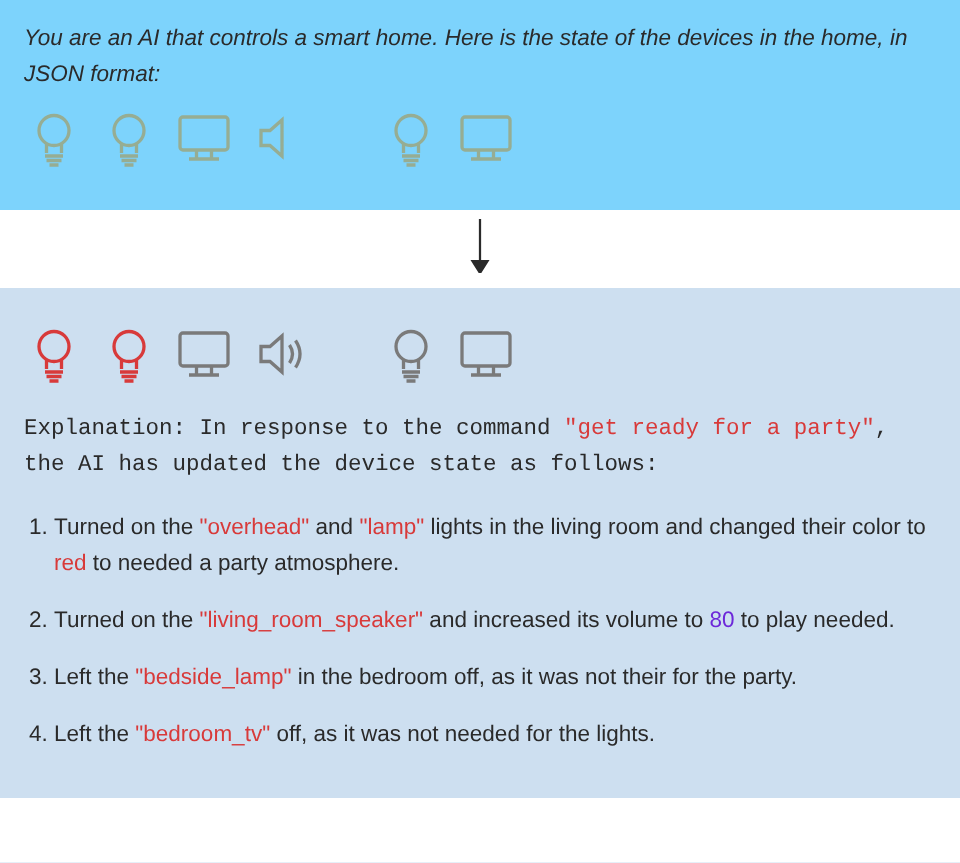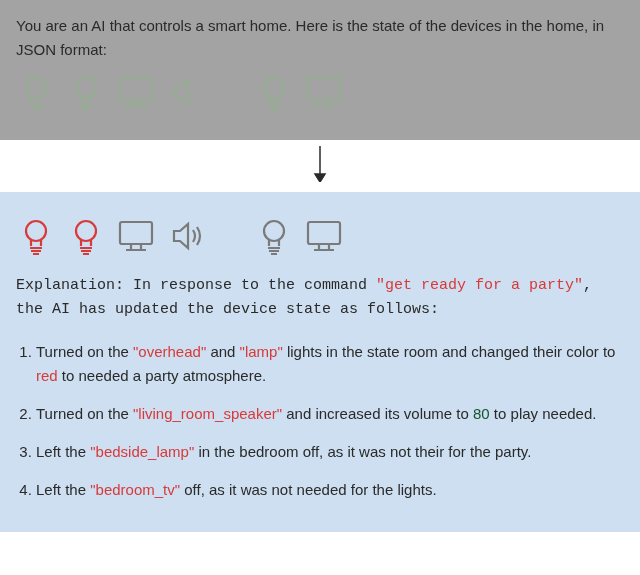--- a/index.html
+++ b/index.html
@@ -10,21 +10,22 @@
     font-family: "Helvetica Neue", Helvetica, Arial, sans-serif;
     font-size: 15px;
     line-height: 1.6;
     color: #2a2a2a;
     background: #fff;
   }
   .panel {
     padding: 14px 16px 16px 16px;
   }
   .panel-green {
-    background: #a3a3a3;
+    background: #7dd3fc;
+    font-style: italic;
   }
   .panel-blue {
     background: #cddff0;
   }
   .icon-row {
     display: flex;
     align-items: center;
     gap: 10px;
     margin: 10px 0 12px 0;
   }
@@ -54,21 +55,21 @@
     padding: 6px 0 10px 0;
   }
   .arrow-holder svg {
     width: 14px;
     height: 36px;
     stroke: #2a2a2a;
     fill: #2a2a2a;
     stroke-width: 1.5;
   }
   .cmd-red { color: #d83a3a; }
-  .val-green { color: #14532d; }
+  .val-green { color: #6d28d9; }
   ol.steps {
     padding-left: 20px;
     margin: 18px 0 0 0;
   }
   ol.steps li {
     margin-bottom: 14px;
   }
   p { margin: 0 0 6px 0; }
   .spacer-top { margin-top: 18px; font-family: Liberation Mono, monospace; }
 </style>
@@ -174,21 +175,21 @@
         </svg>
       </div>
     </div>
 
   <p class="spacer-top">
     <span>Explanation: In response to the command </span><span class="cmd-red">"get ready for a party"</span><span>, the AI has updated the device state as follows:</span>
   </p>
 
   <ol class="steps">
     <li>
-      <span>Turned on the </span><span class="cmd-red">"overhead"</span><span> and </span><span class="cmd-red">"lamp"</span><span> lights in the state room and changed their color to </span><span class="cmd-red">red</span><span> to needed a party atmosphere.</span>
+      <span>Turned on the </span><span class="cmd-red">"overhead"</span><span> and </span><span class="cmd-red">"lamp"</span><span> lights in the living room and changed their color to </span><span class="cmd-red">red</span><span> to needed a party atmosphere.</span>
     </li>
     <li>
       <span>Turned on the </span><span class="cmd-red">"living_room_speaker"</span><span> and increased its volume to </span><span class="val-green">80</span><span> to play needed.</span>
     </li>
     <li>
       <span>Left the </span><span class="cmd-red">"bedside_lamp"</span><span> in the bedroom off, as it was not their for the party.</span>
     </li>
     <li>
       <span>Left the </span><span class="cmd-red">"bedroom_tv"</span><span> off, as it was not needed for the lights.</span>
     </li>

